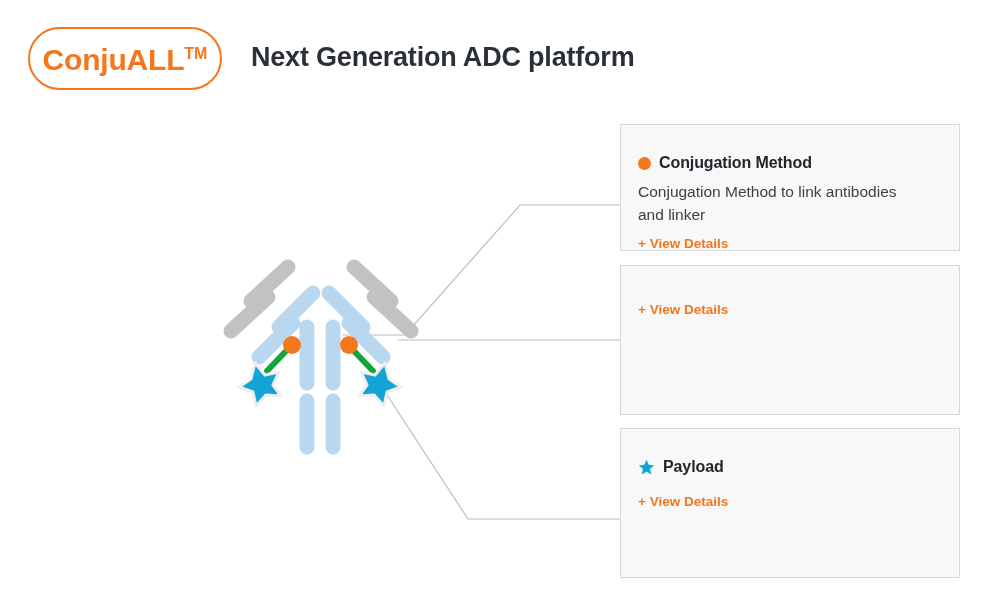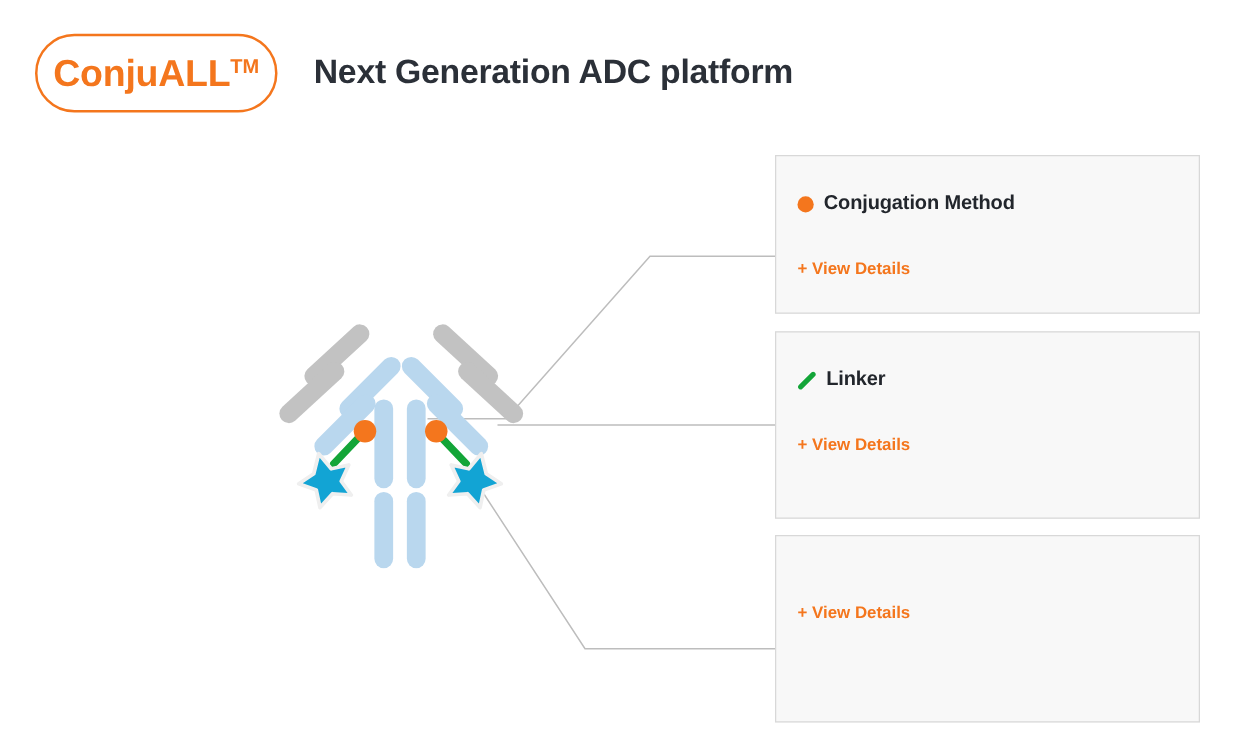--- a/index.html
+++ b/index.html
@@ -117,21 +117,21 @@
     letter-spacing: -0.1px;
   }
   .card-body {
     font-size: 15.5px;
     color: #3c4148;
     line-height: 1.48;
     white-space: pre-line;
   }
   .card-link {
     display: inline-block;
-    margin-top: 26px;
+    margin-top: 9px;
     font-size: 13.5px;
     font-weight: 600;
     color: #f4761d;
     cursor: pointer;
   }
 
   
   .icon-dot {
     width: 13px; height: 13px;
     border-radius: 50%;
@@ -218,28 +218,31 @@
     </g>
   </svg>
 
 </div>
 
 <div class="card" id="card-0">
   <div class="card-head">
     <span class="icon-dot"></span>
     <span class="card-title">Conjugation Method</span>
   </div>
+  <div class="card-body">Conjugation Method to link antibodies
+and linker</div>
   <span class="card-link">+ View Details</span>
 </div>
 
 <div class="card" id="card-1">
+  <span class="card-link">+ View Details</span>
+</div>
+
+<div class="card" id="card-2">
   <div class="card-head">
-    <svg class="icon-linker" viewBox="0 0 15 15">
-      <line x1="2.5" y1="12.5" x2="12.5" y2="2.5" stroke="#13a538" stroke-width="4" stroke-linecap="round"></line>
+    <svg class="icon-star" viewBox="0 0 20 20">
+      <path d="M10 1 L12.6 6.9 L19 7.6 L14.2 11.9 L15.6 18.2 L10 15 L4.4 18.2
+               L5.8 11.9 L1 7.6 L7.4 6.9 Z" fill="#12a4d4"></path>
     </svg>
-    <span class="card-title">Linker</span>
+    <span class="card-title">Payload</span>
   </div>
   <span class="card-link">+ View Details</span>
 </div>
 
-<div class="card" id="card-2">
-  <span class="card-link">+ View Details</span>
-</div>
-
 </body></html>

